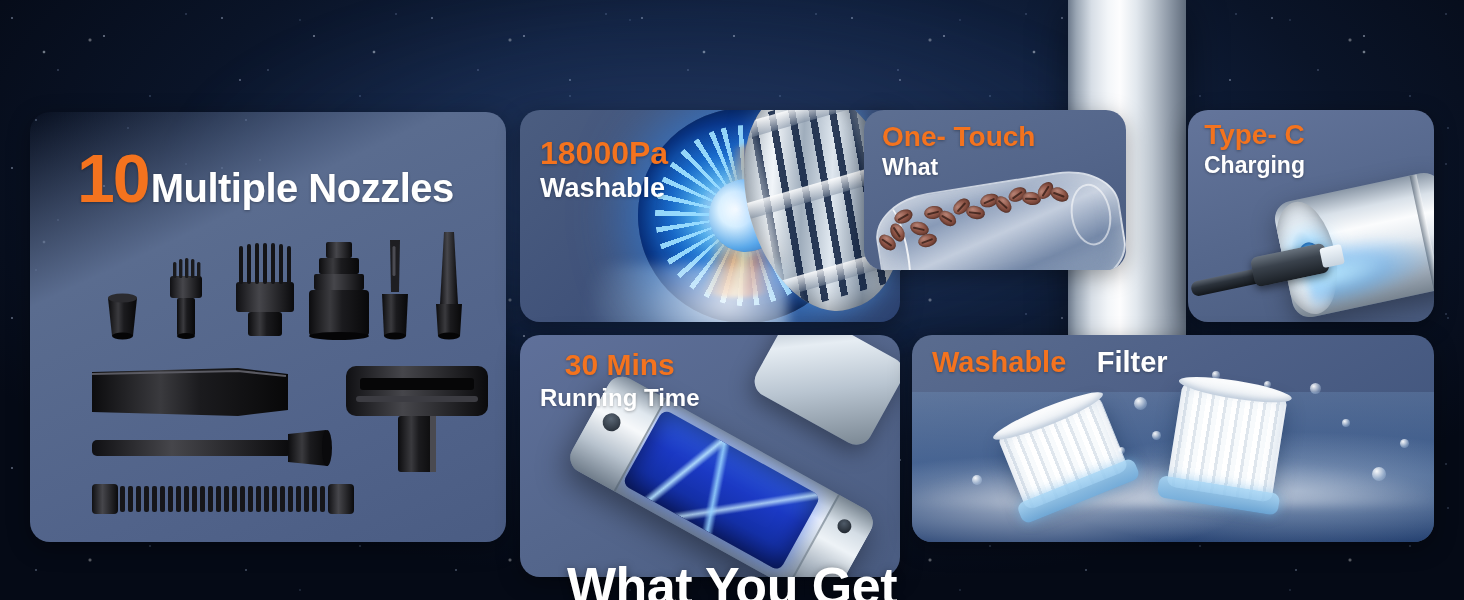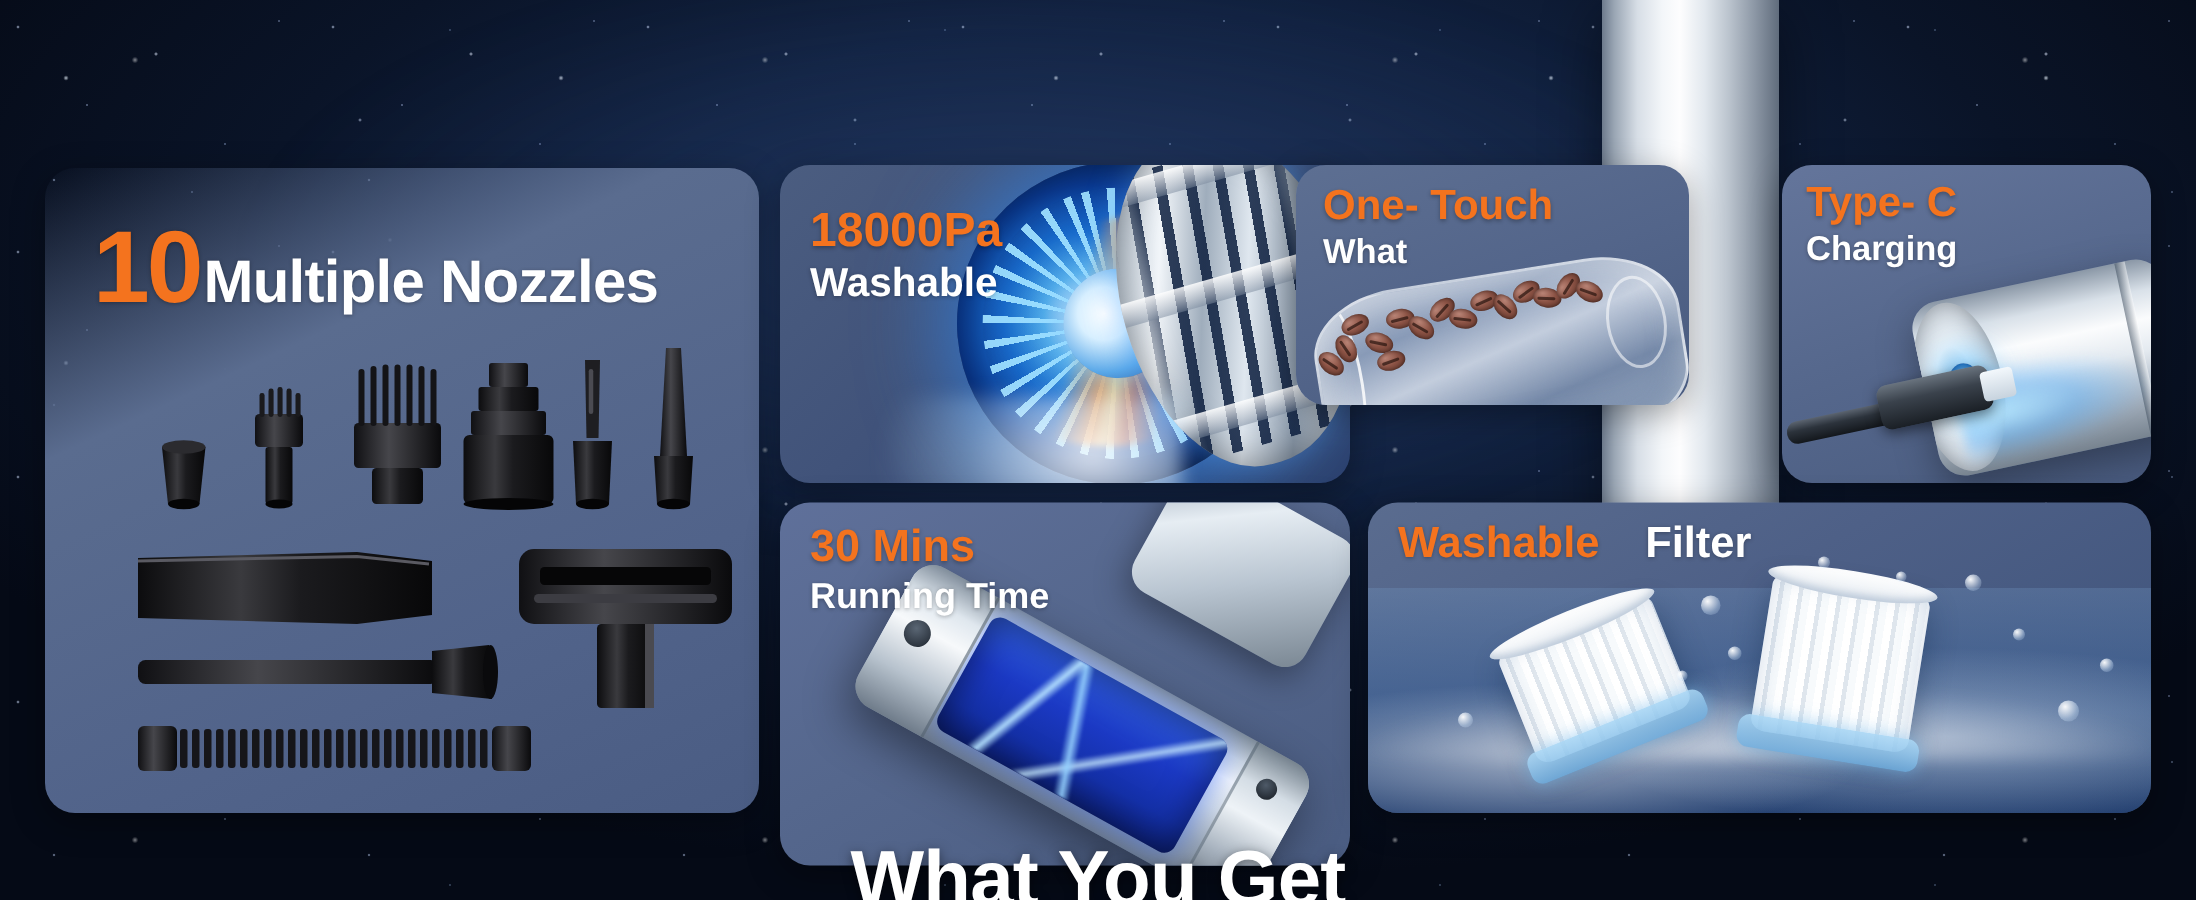--- a/index.html
+++ b/index.html
@@ -84,21 +84,21 @@
     line-height: 1.06;
     text-shadow: 0 1px 3px rgba(0,0,0,.30);
     white-space: nowrap;
   }
   .t-orange { color: #f4731e; font-weight: 700; }
   .t-white  { color: #ffffff; font-weight: 700; }
 
   
   #p1 { left: 30px; top: 112px; width: 476px; height: 430px;
         background: linear-gradient(155deg, #62739a 0%, #58699000 0%, #5a6c8f 30%, #51638a 70%, #4a5c83 100%); }
-  #p1 .panel-title { left: 32px; top: 30px; display: flex; align-items: baseline; text-align: center; }
+  #p1 .panel-title { left: 47px; top: 30px; display: flex; align-items: baseline; text-align: center; }
   #p1 .big-num { font-size: 68px; font-weight: 800; letter-spacing: -2px; }
   #p1 .big-lbl { font-size: 40px; font-weight: 800; letter-spacing: -.5px; margin-left: 2px; }
 
   .noz-top { position: absolute; left: 58px; top: 120px; width: 400px; height: 110px; }
   .noz-bot { position: absolute; left: 58px; top: 250px; width: 400px; height: 160px; }
 
   
   #p2 { left: 520px; top: 110px; width: 380px; height: 212px;
         background: linear-gradient(135deg, #4b5d80 0%, #41537a 40%, #2d4370 100%); }
   #p2 .panel-title { left: 20px; top: 27px; }
@@ -250,21 +250,21 @@
     border-radius: 3px;
   }
   .usb-glow {
     position: absolute; left: 118px; top: 126px; width: 126px; height: 62px;
     background: radial-gradient(ellipse at 20% 50%, rgba(180,230,255,.95), rgba(80,175,255,.45) 38%, rgba(60,150,255,0) 74%);
     filter: blur(4px); transform: rotate(-12deg);
   }
 
   
   #p5 { left: 520px; top: 335px; width: 380px; height: 242px;
-        background: linear-gradient(150deg, #5f709a 0%, #55678d 45%, #4a5c81 100%); }
+        background: linear-gradient(150deg, #5f709a 0%, #55678d 45%, #4a5c81 100%); text-align: center; }
   #p5 .panel-title { left: 20px; top: 14px; }
   .batt {
     position: absolute; left: 96px; top: 36px; width: 300px; height: 106px;
     border-radius: 16px;
     background: linear-gradient(to bottom, #7d8a98 0%, #ccd6e0 16%, #f4f7fa 30%,
       #d3dce4 50%, #9aa6b3 74%, #6c7885 100%);
     transform: rotate(29deg);
     transform-origin: left top;
     box-shadow: 0 12px 30px rgba(0,0,0,.4);
     overflow: hidden;

